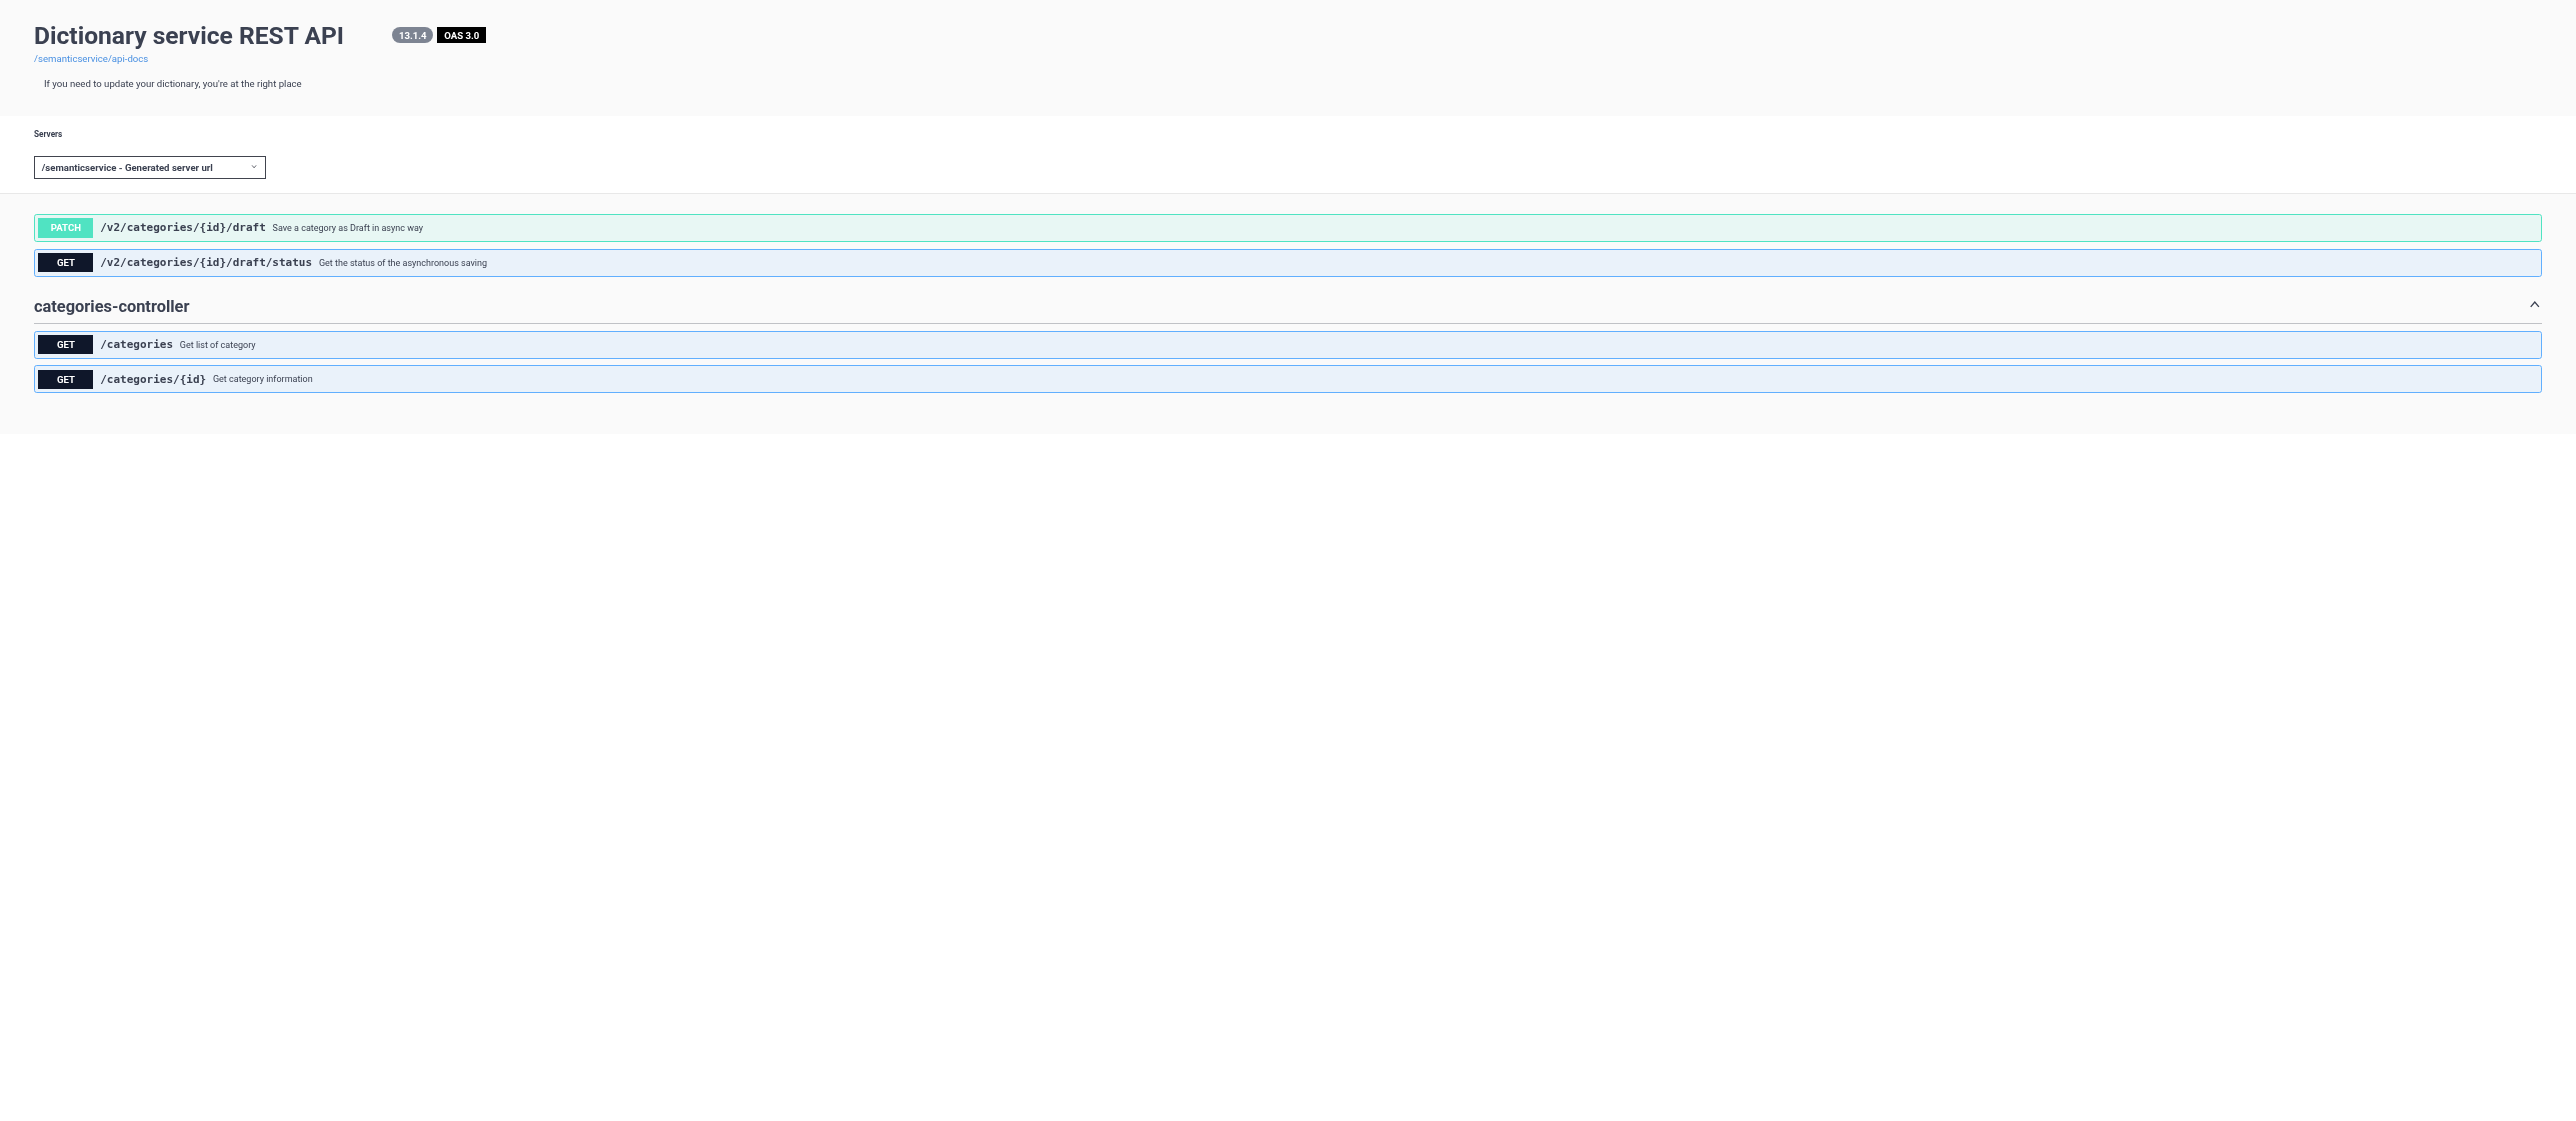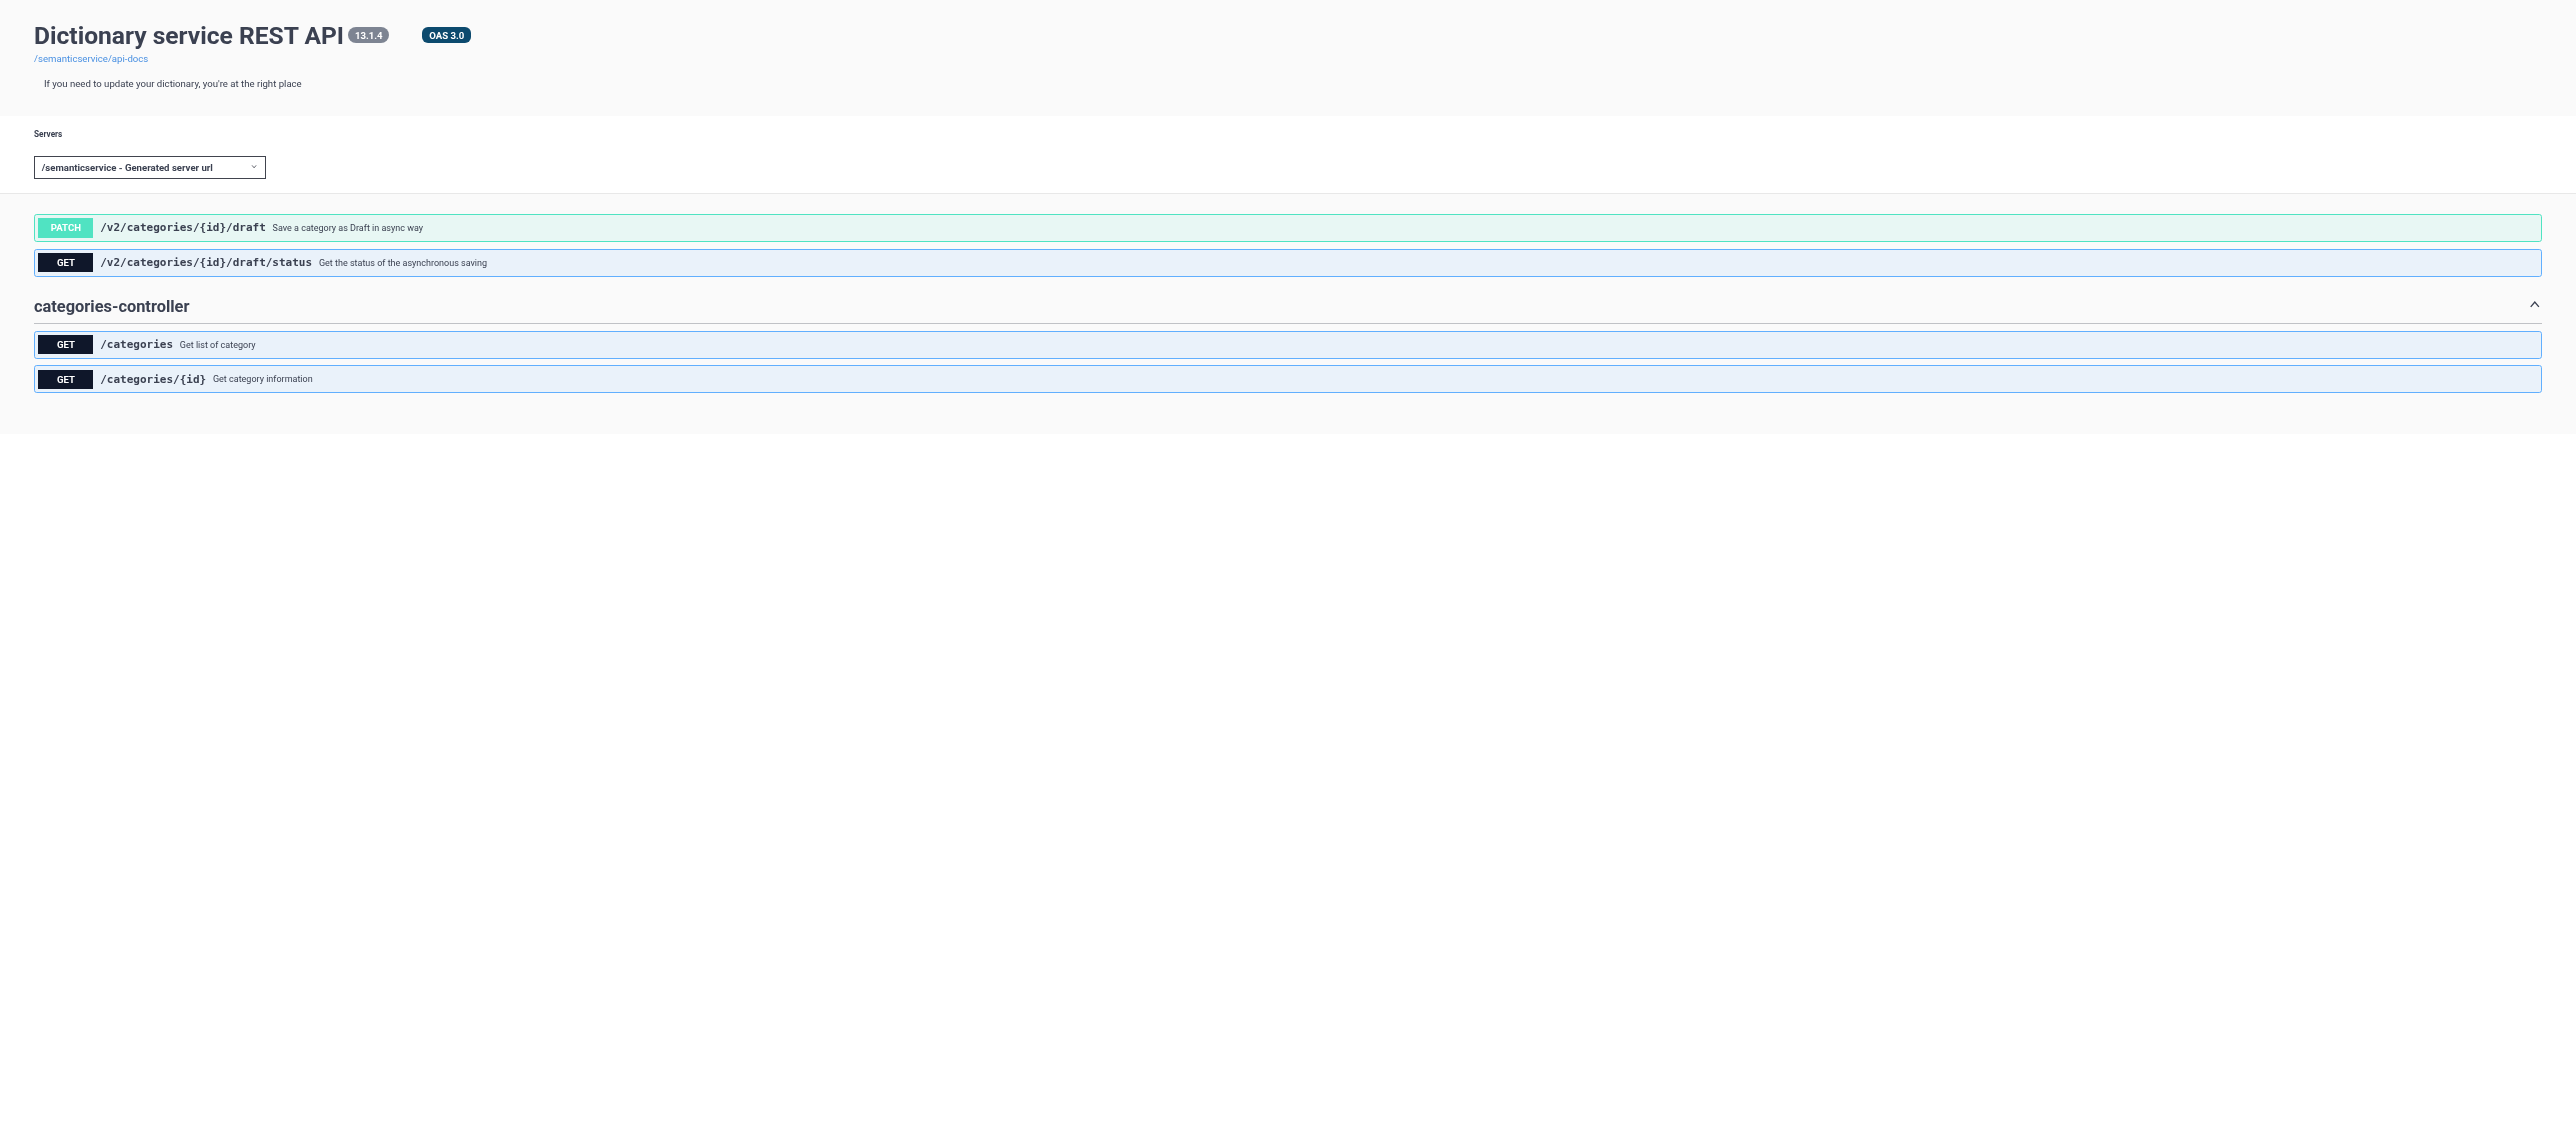--- a/index.html
+++ b/index.html
@@ -1,21 +1,21 @@
 <!DOCTYPE html>
 <html style="font-size:11px"><head>
 <meta charset="utf-8">
 <style>
 * { box-sizing: border-box; margin: 0; padding: 0; }
 body { font-family: -apple-system, BlinkMacSystemFont, "Segoe UI", Roboto, sans-serif; background: #fff; }
 .header-section { background: #fafafa; padding: 20.5px 34px 27px; }
 .title-row { display: flex; align-items: center; gap: 4.1px; margin-bottom: 2.7px; }
 .title { font-size: 24.6px; font-weight: 700; color: #3b4151; }
-.version-badge { background: #7d8492; color: #fff; font-size: 9.6px; font-weight: 700; padding: 2.7px 6.8px; border-radius: 9.6px; }
-.oas-badge { background: #0c4a6e; color: #fff; font-size: 9.6px; font-weight: 700; padding: 2.7px 6.8px; border-radius: 6px; margin-left: 29px; }
+.version-badge { background: #7d8492; color: #fff; font-size: 9.6px; font-weight: 700; padding: 2.7px 6.8px; border-radius: 9.6px; margin-left: 44px; }
+.oas-badge { background: #000000; color: #fff; font-size: 9.6px; font-weight: 700; padding: 2.7px 6.8px; border-radius: 0; }
 .docs-link { color: #4990e2; font-size: 9.6px; text-decoration: none; display: inline-block; margin-bottom: 13.6px; }
 .description { color: #3b4151; font-size: 9.6px; padding-left: 10px; }
 .servers-section { padding: 13.6px 34px; border-bottom: 0.7px solid #e8e8e8; }
 .servers-label { font-size: 8.2px; font-weight: 700; color: #3b4151; margin-bottom: 17px; }
 .server-select { position: relative; display: inline-block; border: 1.4px solid #41444e; background: #fff; padding: 4.8px 27px 4.8px 6.8px; font-size: 9.6px; font-weight: 700; color: #3b4151; cursor: pointer; min-width: 232px; }
 .server-select .chevron { position: absolute; right: 6.8px; top: 50%; transform: translateY(-50%); }
 .main { background: #fafafa; padding: 13.6px 34px 27px; }
 .tag-section { margin-bottom: 13.6px; }
 .tag-header { display: flex; align-items: center; justify-content: space-between; padding: 6.8px 0; border-bottom: 0.7px solid rgba(59,65,81,.3); cursor: pointer; }
 .tag-left { display: flex; align-items: baseline; gap: 12.3px; }

